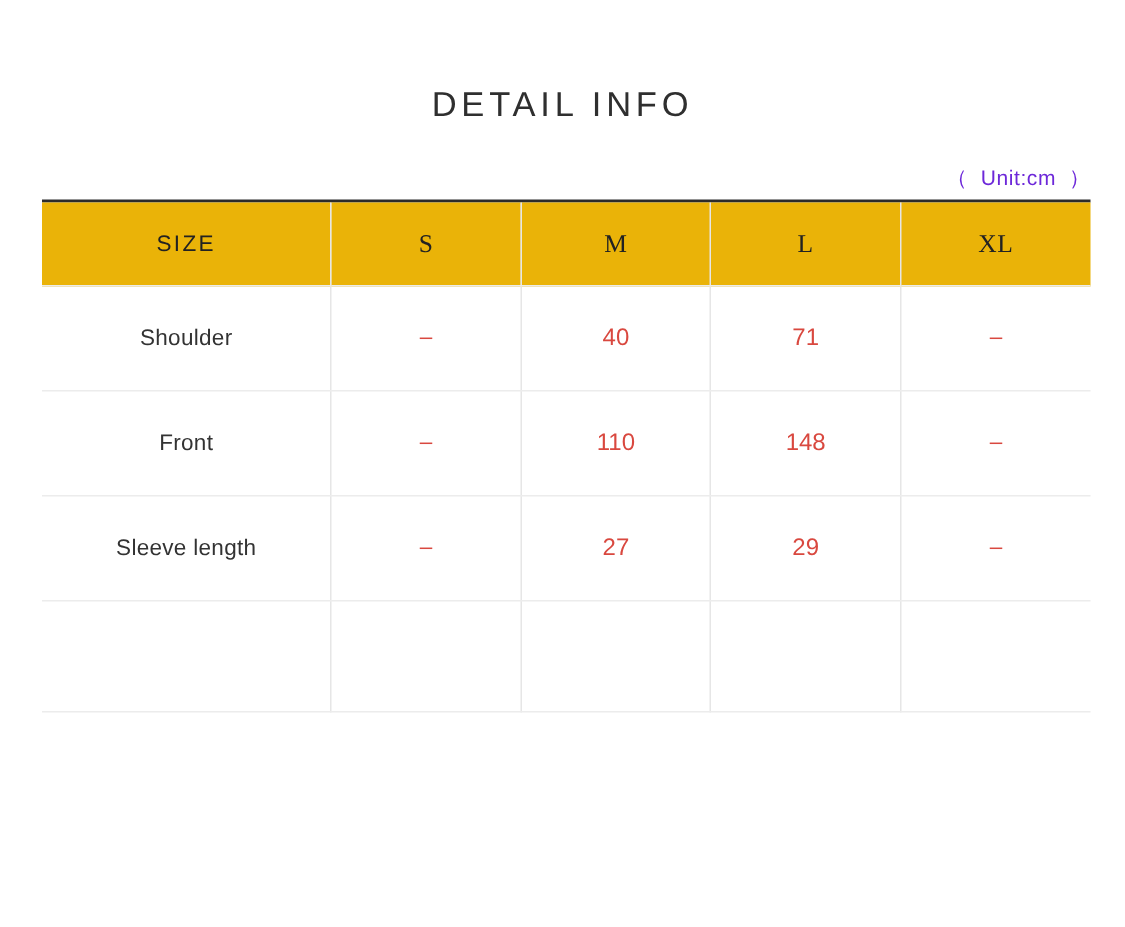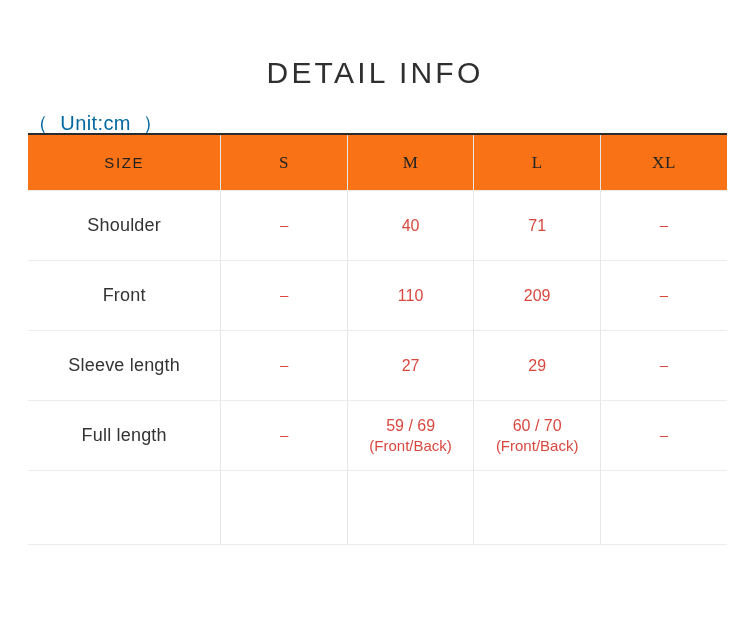--- a/index.html
+++ b/index.html
@@ -22,35 +22,35 @@
     box-sizing: border-box;
   }
 
   .title {
     position: absolute;
     top: 56px;
     left: 0;
     width: 750px;
     text-align: center;
     font-family: "Liberation Sans", sans-serif;
-    font-size: 30px;
+    font-size: 23px;
     font-weight: 400;
     letter-spacing: 3.2px;
     color: #2f2f2f;
   }
 
   .unit-note {
     position: absolute;
     top: 110px;
     left: 28px;
     width: 699px;
-    text-align: left;
+    text-align: right;
     font-family: "Liberation Sans", sans-serif;
-    font-size: 20px;
-    color: #0369a1;
+    font-size: 14px;
+    color: #6d28d9;
     letter-spacing: 0.4px;
     white-space: pre;
   }
 
   .table-wrap {
     position: absolute;
     top: 133px;
     left: 28px;
     width: 699px;
     border-top: 2px solid #2b2b2b;
@@ -73,21 +73,21 @@
     text-align: center;
     vertical-align: middle;
     padding: 0;
   }
   table.size-table th:last-child,
   table.size-table td:last-child {
     border-right: none;
   }
 
   thead th {
-    background: #f97316;
+    background: #eab308;
     height: 55px;
     font-weight: 400;
     color: #222222;
     border-bottom: 1px solid #e3e3e3;
   }
   thead th.size-head {
     font-family: "Liberation Sans", sans-serif;
     font-size: 15px;
     letter-spacing: 1.6px;
   }
@@ -95,21 +95,21 @@
     font-family: "Liberation Serif", serif;
     font-size: 17px;
     letter-spacing: 0.5px;
   }
 
   tbody tr { height: 70px; }
   tbody tr.empty-row { height: 74px; }
 
   td.row-label {
     font-family: "Liberation Sans", sans-serif;
-    font-size: 18px;
+    font-size: 15px;
     color: #333333;
     letter-spacing: 0.2px;
   }
 
   td.value {
     font-family: "Liberation Sans", sans-serif;
     font-size: 16px;
     color: #d9483f;
     line-height: 1.35;
   }
@@ -159,46 +159,33 @@
           <td class="value dash">–</td>
           <td class="value">40</td>
           <td class="value">71</td>
           <td class="value dash">–</td>
         </tr>
 
         <tr>
           <td class="row-label">Front</td>
           <td class="value dash">–</td>
           <td class="value">110</td>
-          <td class="value">209</td>
+          <td class="value">148</td>
           <td class="value dash">–</td>
         </tr>
 
         <tr>
           <td class="row-label">Sleeve length</td>
           <td class="value dash">–</td>
           <td class="value">27</td>
           <td class="value">29</td>
           <td class="value dash">–</td>
         </tr>
 
 
-        <tr>
-          <td class="row-label">Full length</td>
-          <td class="value dash">–</td>
-          <td class="value">
-            <span>59 / 69</span>
-            <span class="sub">(Front/Back)</span>
-          </td>
-          <td class="value">
-            <span>60 / 70</span>
-            <span class="sub">(Front/Back)</span>
-          </td>
-          <td class="value dash">–</td>
-        </tr>
 
         <tr class="empty-row">
           <td class="row-label"></td>
           <td class="value"></td>
           <td class="value"></td>
           <td class="value"></td>
           <td class="value"></td>
         </tr>
 
       </tbody>

